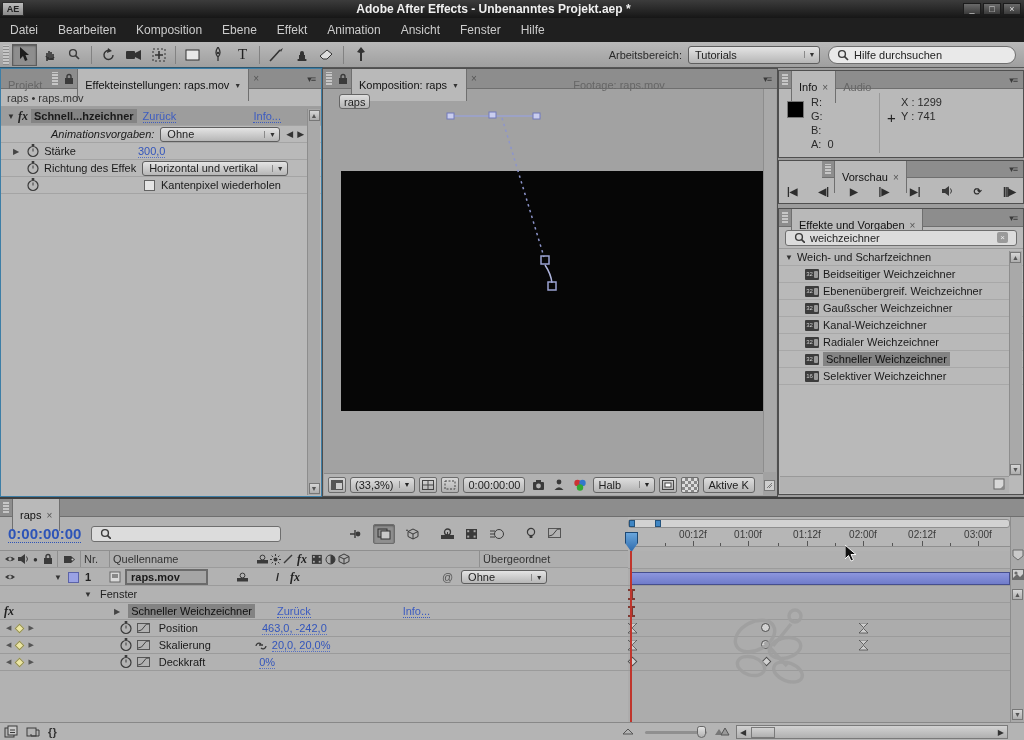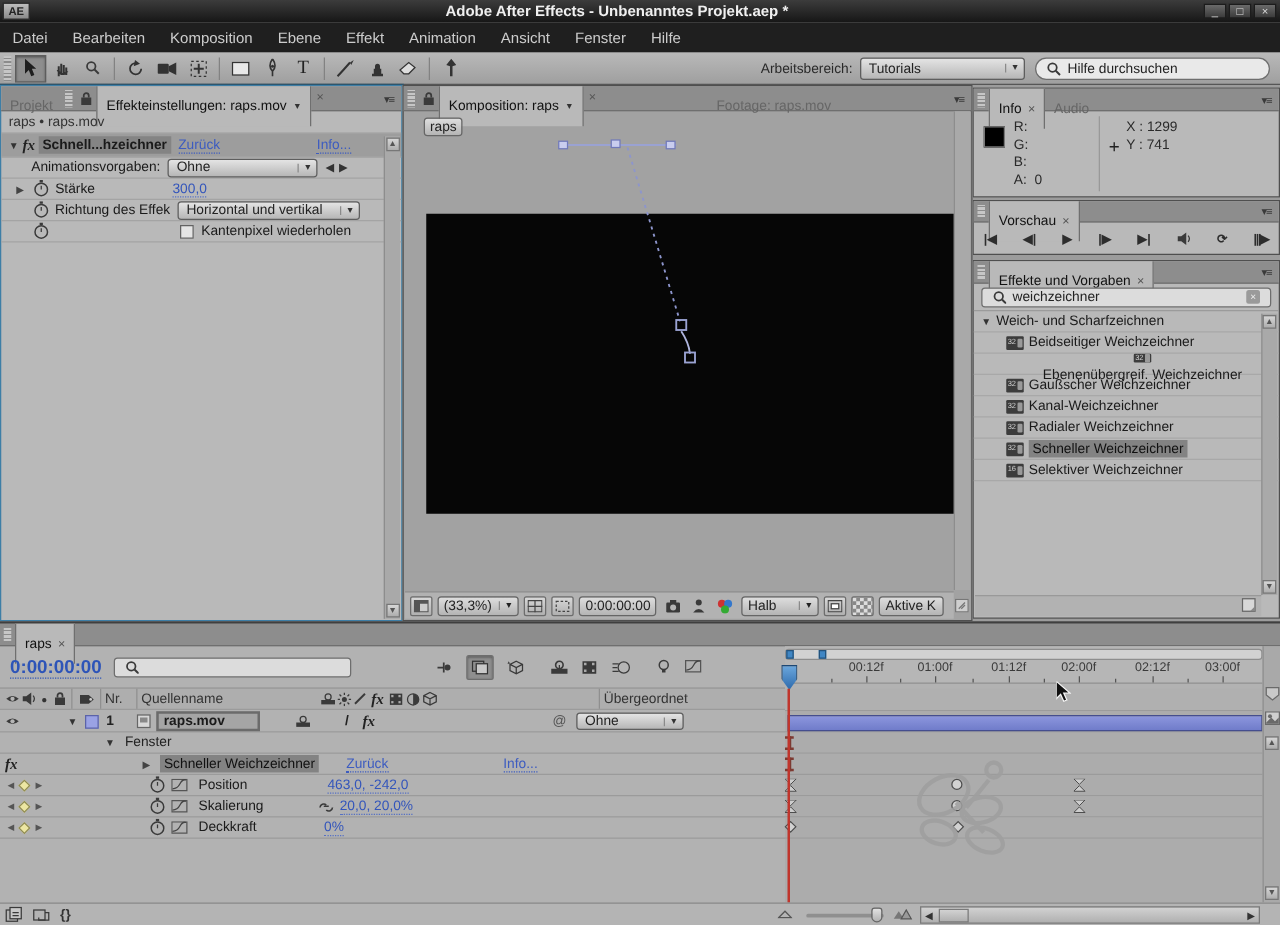--- a/index.html
+++ b/index.html
@@ -287,21 +287,21 @@
 
     <div class="ecrow" style="background:#9d9d9d;height:19px;">
       <span style="font-size:8px;color:#333;margin-right:3px;">▼</span>
       <span class="fxbadge">fx</span>
       <span style="font-weight:bold;background:#848484;padding:1px 3px;margin-left:3px;">Schnell...hzeichner</span>
       <span class="link" style="margin-left:6px;">Zurück</span>
       <span class="link" style="margin-left:auto;margin-right:40px;">Info...</span>
     </div>
 
     <div class="ecrow">
-      <span style="margin-left:18px;">Animationsvorgaben:</span>
+      <span style="margin-left:44px;font-style:italic;">Animationsvorgaben:</span>
       <div class="dd" style="width:120px;height:15px;margin-left:6px;">
         <span class="dtxt">Ohne</span>
           <span class="arr">▼</span>
       </div>
       <span style="margin-left:6px;font-size:9px;color:#333;">◀</span>
       <span style="margin-left:4px;font-size:9px;color:#333;">▶</span>
     </div>
 
     <div class="ecrow">
       <span style="font-size:8px;color:#444;margin-left:6px;">▶</span>
@@ -462,21 +462,21 @@
       </div>
       <div class="abs" style="left:100px;top:22px;bottom:4px;width:1px;background:#999;"></div>
       <span class="abs" style="left:108px;top:38px;font-size:15px;color:#222;">+</span>
       <div class="abs" style="left:122px;top:24px;line-height:14px;color:#2a2a2a;">
         <div>X : 1299</div>
         <div>Y : 741</div>
       </div>
     </div>
 
     <div class="abs panel" style="left:0;top:92px;width:246px;height:44px;">
-      <div class="tabbar" style="height:17px;">
+      <div class="tabbar" style="height:17px;margin-left:43px;">
         <div class="grip" style="height:11px;align-self:center;"></div>
         <div class="tab active">
             <span>Vorschau</span>
             <span class="tclose">×</span>
           </div>
         <div class="pmenu">▾≡</div>
       </div>
       <div class="row" style="height:26px;padding:0 8px;justify-content:space-between;font-weight:bold;color:#2d2d2d;font-size:10px;">
         <span>|◀</span>
         <span>◀|</span>
@@ -512,21 +512,21 @@
         </div>
       </div>
       <div class="fxrow">
         <span style="font-size:8px;color:#333;">▼</span>
         <span>Weich- und Scharfzeichnen</span>
       </div>
       <div class="fxrow" style="padding-left:26px;">
           <span class="bits">32</span>
           <span>Beidseitiger Weichzeichner</span>
         </div>
-      <div class="fxrow" style="padding-left:26px;flex-direction:column;">
+      <div class="fxrow" style="padding-left:26px;">
           <span class="bits">32</span>
           <span>Ebenenübergreif. Weichzeichner</span>
         </div>
       <div class="fxrow" style="padding-left:26px;">
           <span class="bits">32</span>
           <span>Gaußscher Weichzeichner</span>
         </div>
       <div class="fxrow" style="padding-left:26px;">
           <span class="bits">32</span>
           <span>Kanal-Weichzeichner</span>

